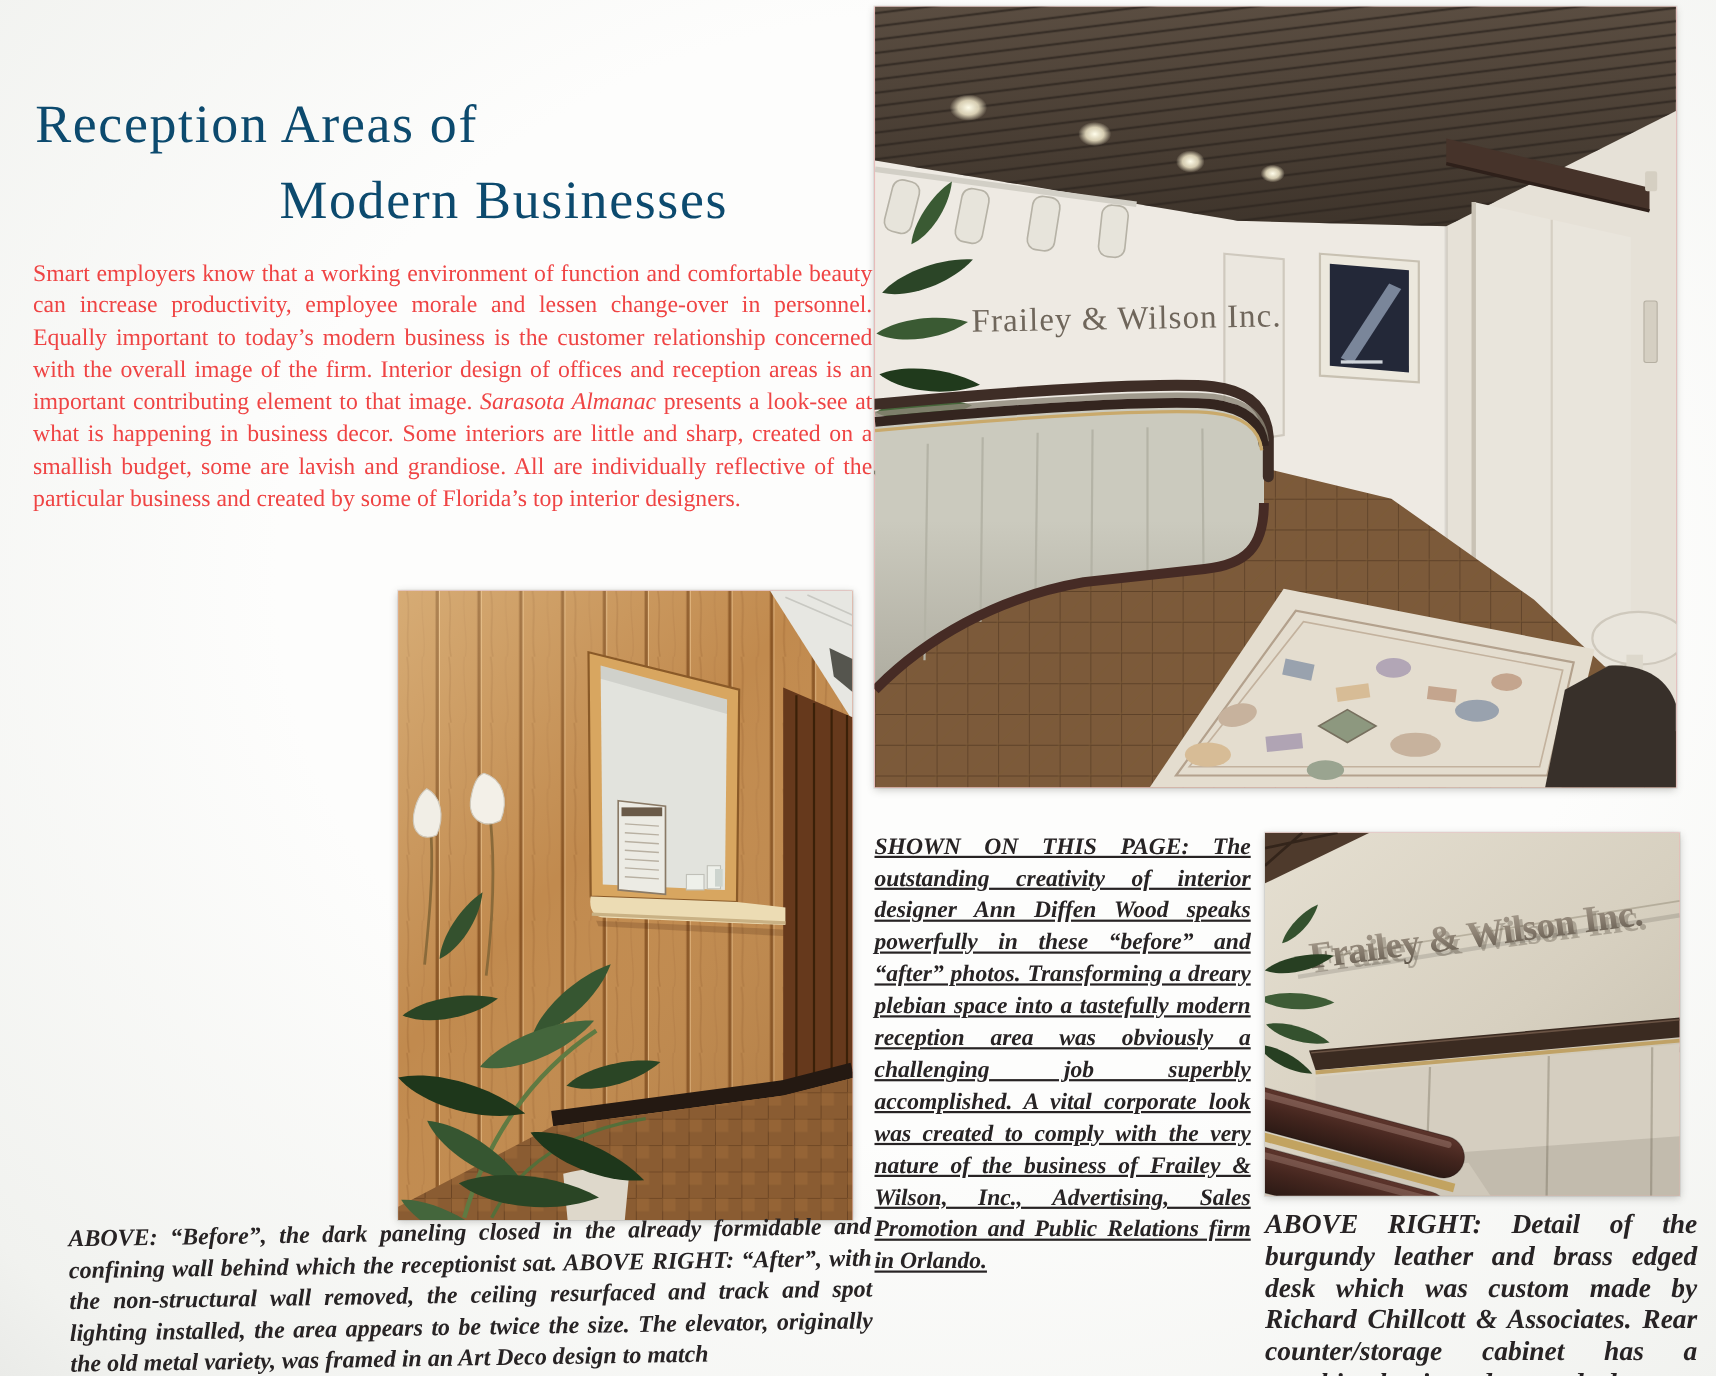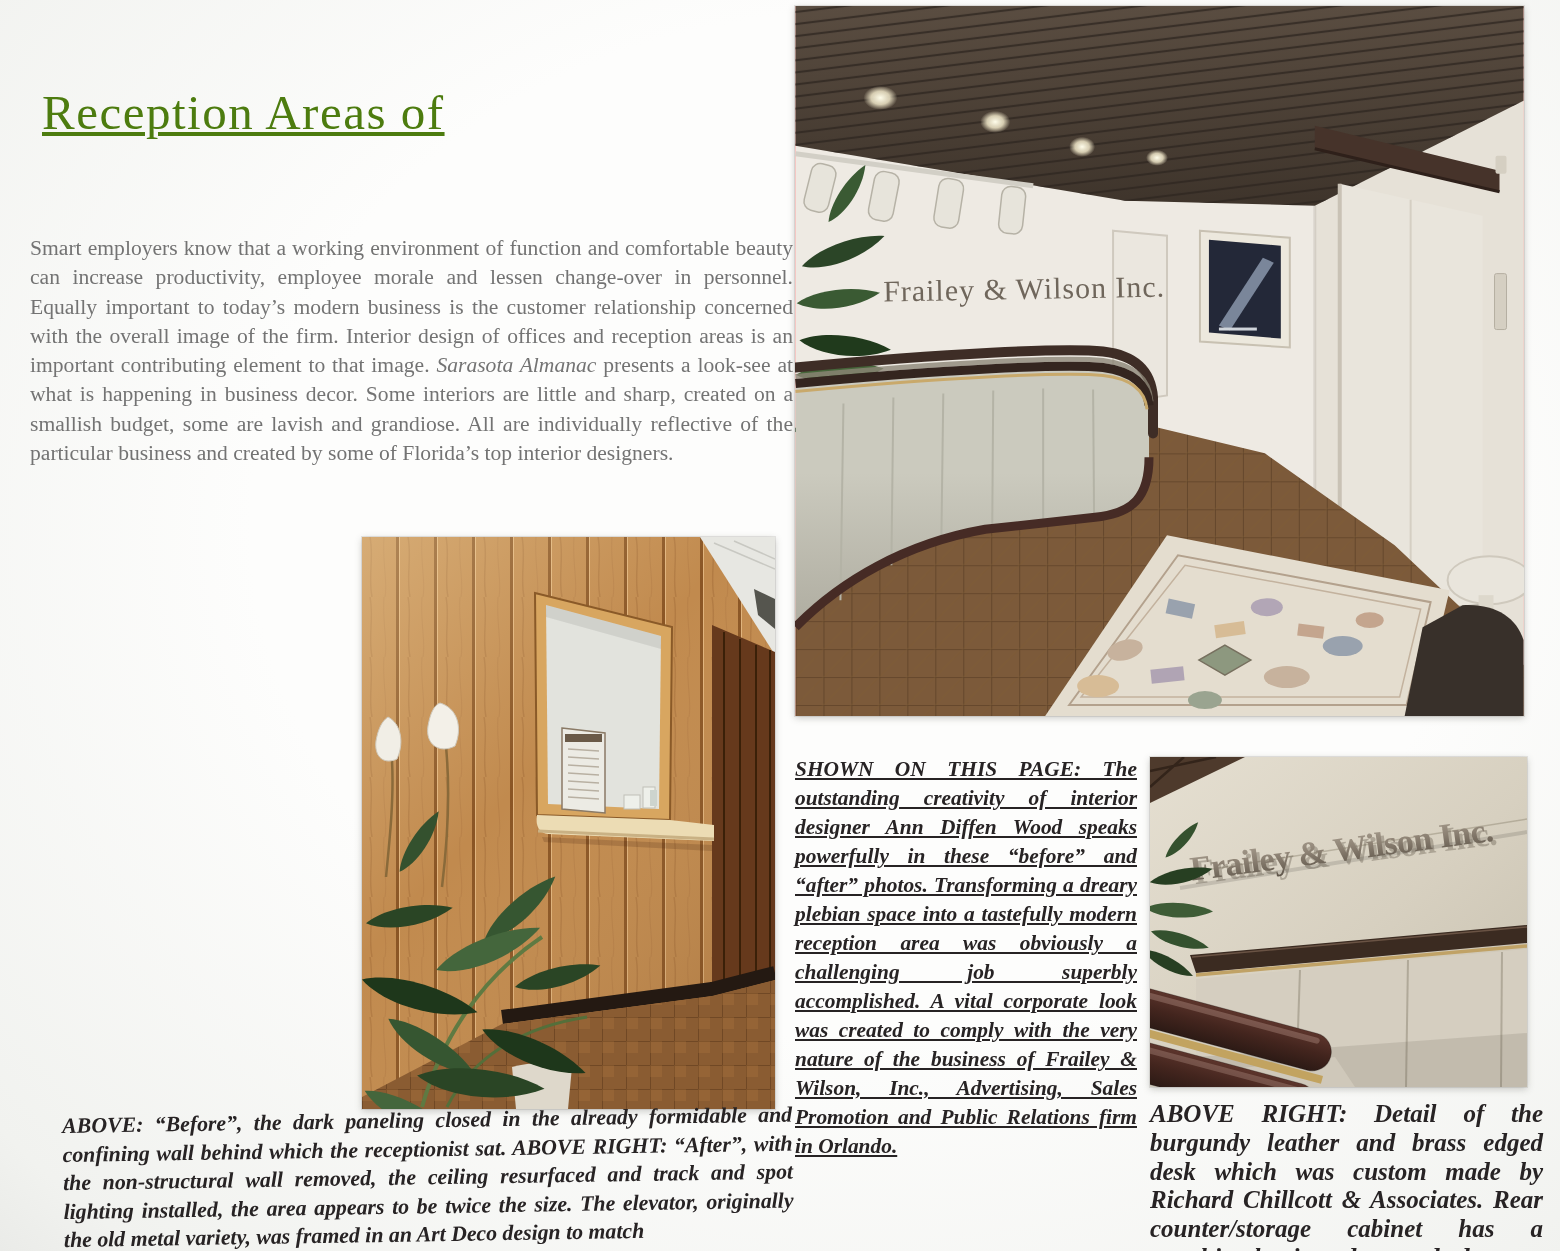--- a/index.html
+++ b/index.html
@@ -4,27 +4,27 @@
 <style>
   html,body{margin:0;padding:0;}
   body{
     width:1560px;height:1251px;position:relative;overflow:hidden;
     background:radial-gradient(ellipse at 55% 42%, #fdfdfc 50%, #f1f2ef 92%, #eaebe8 100%);
     font-family:"Liberation Serif","DejaVu Serif",serif;
     color:#322e2e;
   }
   .abs{position:absolute;}
   
-  .title{left:42px;top:84px;color:#4d7c0f;text-decoration:underline;}
+  .title{left:32px;top:84px;color:#0c4a6e;}
   .title .l1{font-size:49px;letter-spacing:1.5px;}
   .title .l2{font-size:49px;letter-spacing:1.5px;margin-left:222px;margin-top:12px;}
   
   .intro{
     left:30px;top:234px;width:763px;
-    font-size:21.6px;line-height:29.3px;text-align:justify;color:#737373;
+    font-size:21.6px;line-height:29.3px;text-align:justify;color:#ef4444;
   }
   .intro .ital{font-style:italic;}
   
   .photo{box-shadow:0 2px 7px rgba(70,68,60,.28), 0 0 0 1px rgba(90,85,75,.12);background:#fca5a5;}
   .photo svg{display:block;}
   #photo-after{left:795px;top:6px;width:729px;height:710px;}
   #photo-before{left:362px;top:537px;width:413px;height:572px;}
   #photo-detail{left:1150px;top:757px;width:377px;height:330px;}
   
   .cap{
@@ -35,20 +35,21 @@
   #cap-before{
     left:62px;top:1112px;width:730px;font-size:21.8px;line-height:28.6px;
     transform:rotate(-0.9deg);transform-origin:left top;
   }
 </style>
 </head>
 <body>
 
 <div class="abs title">
   <div class="l1">Reception Areas of</div>
+  <div class="l2">Modern Businesses</div>
 </div>
 
 <div class="abs intro"><span>Smart employers know that a working environment of function and comfortable beauty can increase productivity, employee morale and lessen change-over in personnel. Equally important to today’s modern business is the customer relationship concerned with the overall image of the firm. Interior design of offices and reception areas is an important contributing element to that image. </span><span class="ital">Sarasota Almanac</span><span> presents a look-see at what is happening in business decor. Some interiors are little and sharp, created on a smallish budget, some are lavish and grandiose. All are individually reflective of the particular business and created by some of Florida’s top interior designers.</span></div>
 
 <div id="photo-after" class="abs photo">
 <svg width="729" height="710" viewBox="0 0 729 711" xmlns="http://www.w3.org/2000/svg">
   <defs>
     <linearGradient id="p1ceil" x1="0" y1="0" x2="0" y2="1">
       <stop offset="0" stop-color="#5a4d41"></stop>
           <stop offset="1" stop-color="#3e342b"></stop>

